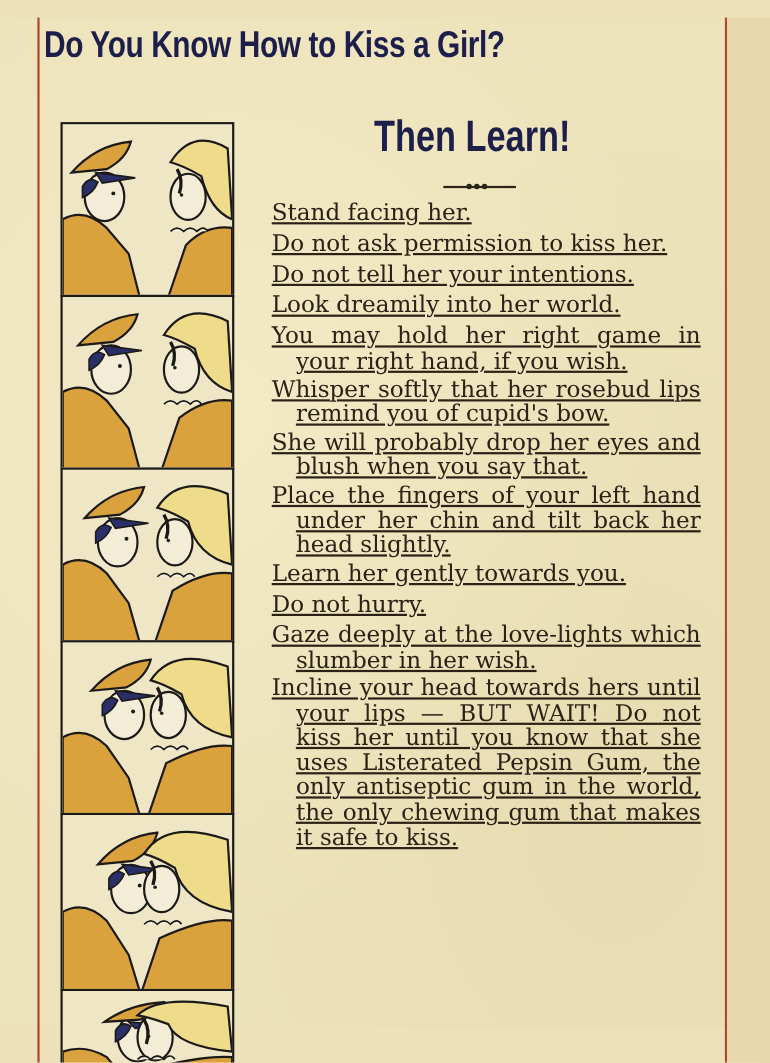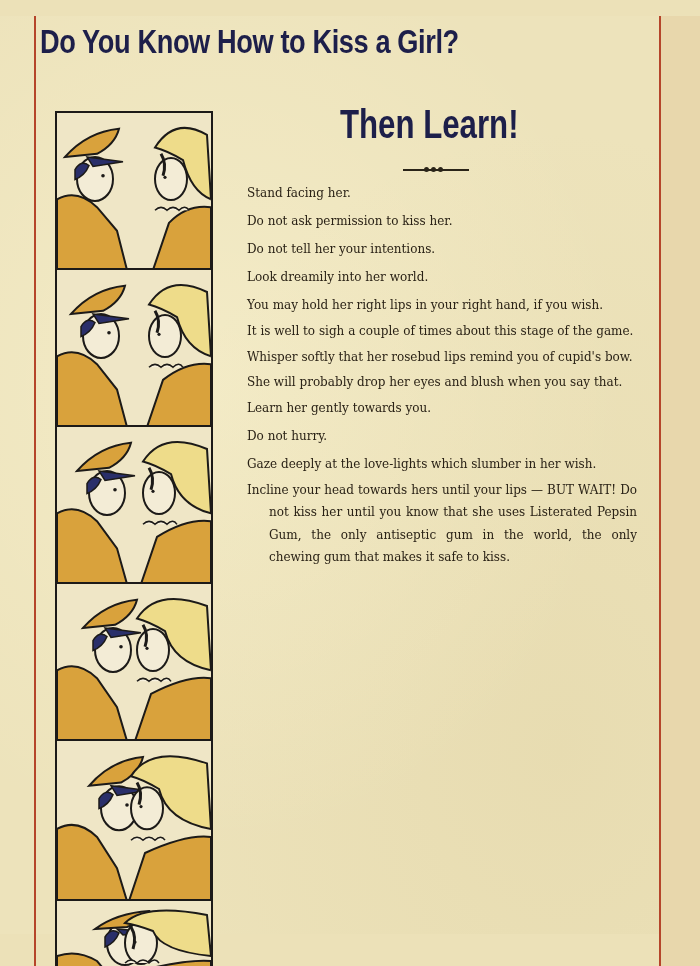--- a/index.html
+++ b/index.html
@@ -40,21 +40,21 @@
       transform: scaleX(0.78); transform-origin: left top; white-space: nowrap;
     }
     .rule {
       position: absolute; left: 403px; top: 153px; width: 66px; height: 2px; background: #2a2418;
     }
     .rule-dot {
       position: absolute; top: 151px; width: 5px; height: 5px; background: #2a2418; border-radius: 50%;
     }
     .steps {
       position: absolute; left: 247px; top: 166px; width: 390px;
-      color: #2a2216; font-size: 12px; line-height: 22.6px;
+      color: #2a2216; font-size: 21px; line-height: 22.6px; text-decoration: underline;
     }
     .step { margin: 0 0 5.5px 0; padding-left: 22px; text-indent: -22px; text-align: justify; text-align-last: left; }
     .step.tight { margin-bottom: 3px; }
     .strip {
       position: absolute; left: 55px; top: 95px; width: 158px; height: 880px;
     }
     .panel {
       position: absolute; left: 0; width: 154px;
       border: 2px solid #1c1a18; background: #eee6c8; overflow: hidden;
     }
@@ -234,22 +234,22 @@
       <path d="M68 62 q6 -6 12 0 q6 -6 12 0 q6 -6 10 0" fill="#f6f0dc" stroke="#1c1a18" stroke-width="1.5"></path>
     </svg>
       </div>
     </div>
 
   <div class="steps">
     <p class="step">Stand facing her.</p>
     <p class="step">Do not ask permission to kiss her.</p>
     <p class="step">Do not tell her your intentions.</p>
     <p class="step">Look dreamily into her world.</p>
-    <p class="step tight">You may hold her right lips in your right hand, if you wish.</p>
-    <p class="step tight">It is well to sigh a couple of times about this stage of the game.</p>
+    <p class="step tight">You may hold her right game in your right hand, if you wish.</p>
     <p class="step tight">Whisper softly that her rosebud lips remind you of cupid's bow.</p>
     <p class="step tight">She will probably drop her eyes and blush when you say that.</p>
+    <p class="step tight">Place the fingers of your left hand under her chin and tilt back her head slightly.</p>
     <p class="step">Learn her gently towards you.</p>
     <p class="step">Do not hurry.</p>
     <p class="step tight">Gaze deeply at the love-lights which slumber in her wish.</p>
     <p class="step">Incline your head towards hers until your lips — BUT WAIT! Do not kiss her until you know that she uses Listerated Pepsin Gum, the only antiseptic gum in the world, the only chewing gum that makes it safe to kiss.</p>
   </div>
 </div>
 
 </body></html>

